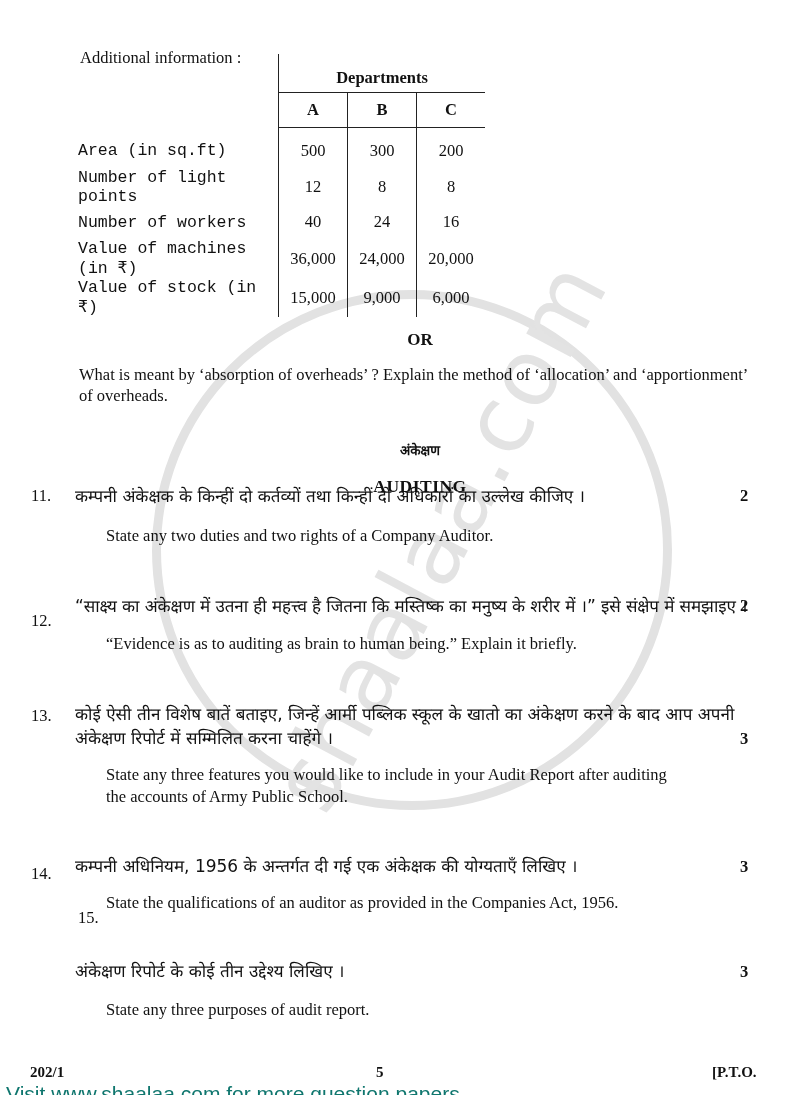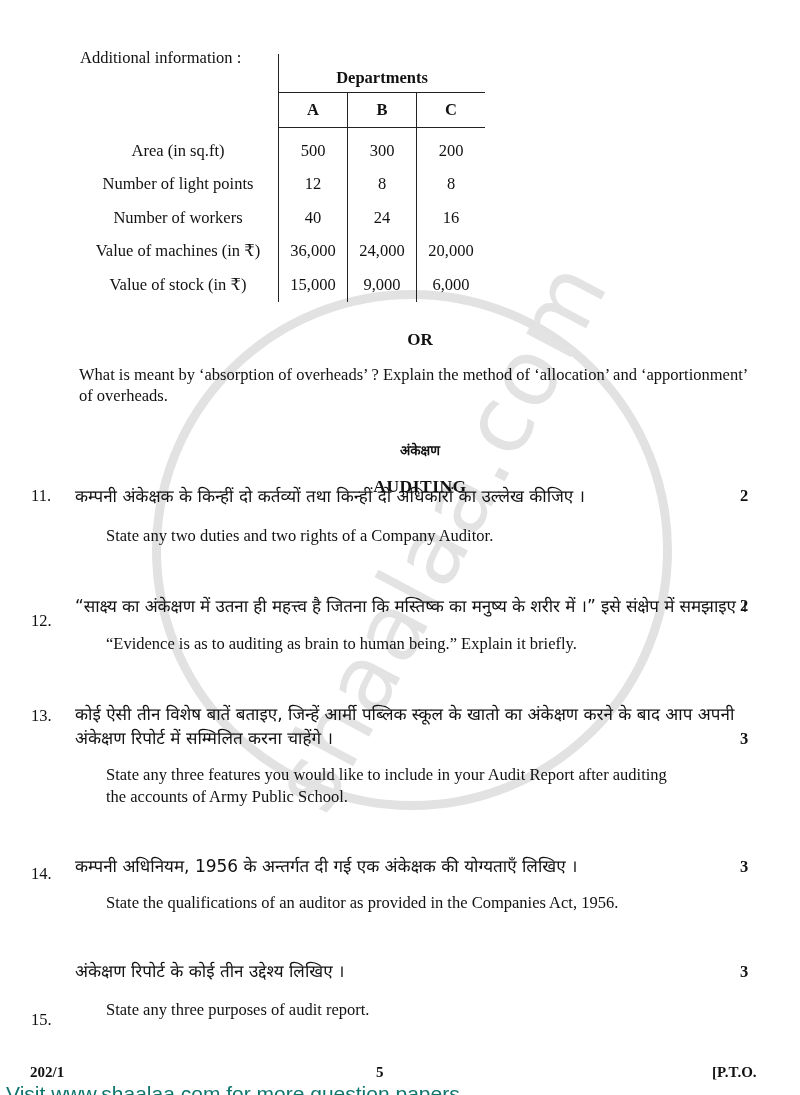--- a/index.html
+++ b/index.html
@@ -59,21 +59,21 @@
       left: 70px;
       top: 54px;
       border-collapse: collapse;
       font-size: 16.5px;
       z-index: 1;
     }
     table.dept-table td, table.dept-table th {
       padding: 0;
       font-weight: normal;
     }
-    .c-label { width: 200px; text-align: center; padding-left: 8px !important; border-right: 1.5px solid #222; }
+    .c-label { width: 200px; text-align: left; padding-left: 8px !important; border-right: 1.5px solid #222; font-family: Liberation Mono, monospace; }
     .c-val { width: 68px; text-align: center; }
     .bl { border-left: 1.5px solid #222; }
     .hdr-dept { height: 34px; text-align: center; font-weight: bold !important; border-bottom: 1.5px solid #222; vertical-align: bottom; padding-bottom: 4px !important;}
     .hdr-abc { height: 34px; text-align: center; font-weight: bold !important; border-bottom: 1.5px solid #222; }
     .row-cell { height: 33.5px; }
     .first-row .row-cell { padding-top: 6px !important; }
 
     .or-label {
       left: 0; width: 800px;
       top: 306px;
@@ -228,21 +228,21 @@
   </div>
 
   <div>
     <span class="q-num" style="top:864px;">14.</span>
     <span class="q-hindi" style="top:855px;">कम्पनी अधिनियम, 1956 के अन्तर्गत दी गई एक अंकेक्षक की योग्यताएँ लिखिए ।</span>
     <span class="q-marks" style="top:857px;">3</span>
     <span class="q-eng" style="top:892px;">State the qualifications of an auditor as provided in the Companies Act, 1956.</span>
   </div>
 
   <div>
-    <span class="q-num" style="top:1010px;">15.</span>
+    <span class="q-num" style="top:908px;margin-left:47px;">15.</span>
     <span class="q-hindi" style="top:960px;">अंकेक्षण रिपोर्ट के कोई तीन उद्देश्य लिखिए ।</span>
     <span class="q-marks" style="top:962px;">3</span>
     <span class="q-eng" style="top:999px;">State any three purposes of audit report.</span>
   </div>
 
   <div class="abs footer-code">202/1</div>
   <div class="abs footer-page">5</div>
   <div class="abs footer-pto">[P.T.O.</div>
   <div class="abs footer-visit">Visit www.shaalaa.com for more question papers</div>
 

